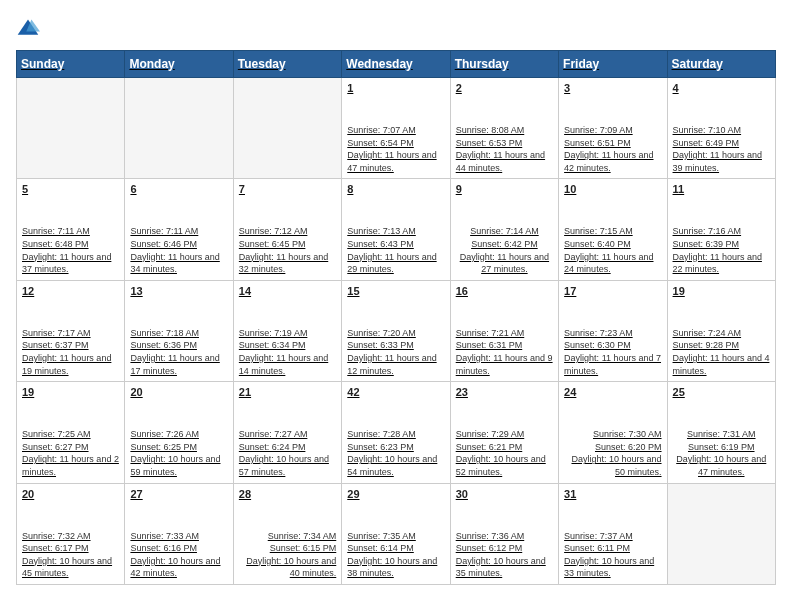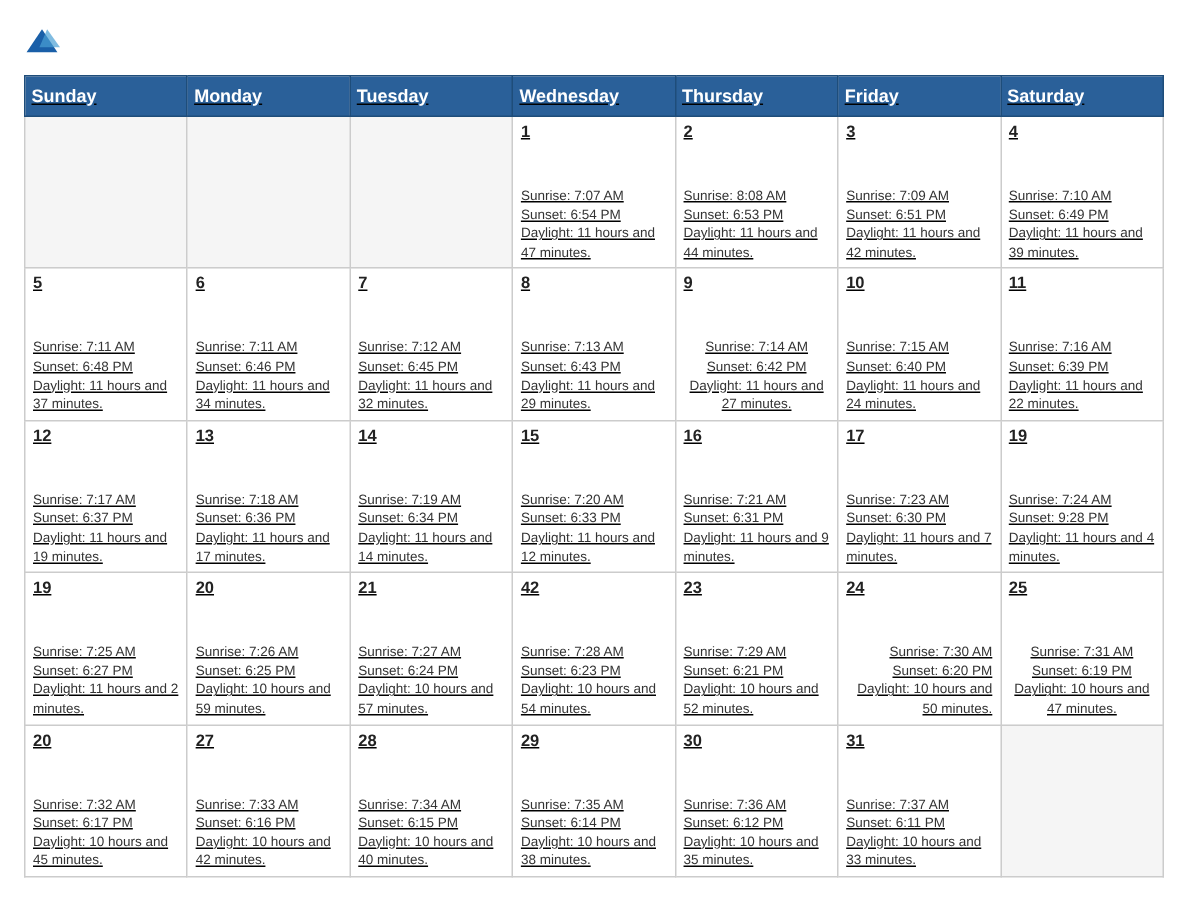--- a/index.html
+++ b/index.html
@@ -297,21 +297,21 @@
 Daylight: 10 hours and 45 minutes.</div>
           </td>
           <td>
             <div class="day-number">27</div>
             <div class="day-info" style="white-space: pre-line;">Sunrise: 7:33 AM
 Sunset: 6:16 PM
 Daylight: 10 hours and 42 minutes.</div>
           </td>
           <td>
             <div class="day-number">28</div>
-            <div class="day-info" style="white-space: pre-line;">Sunrise: 7:34 AM
+            <div class="day-info" style="white-space: pre-line; text-align: right;">Sunrise: 7:34 AM
 Sunset: 6:15 PM
 Daylight: 10 hours and 40 minutes.</div>
           </td>
           <td>
             <div class="day-number">29</div>
             <div class="day-info" style="white-space: pre-line;">Sunrise: 7:35 AM
 Sunset: 6:14 PM
 Daylight: 10 hours and 38 minutes.</div>
           </td>
           <td>

